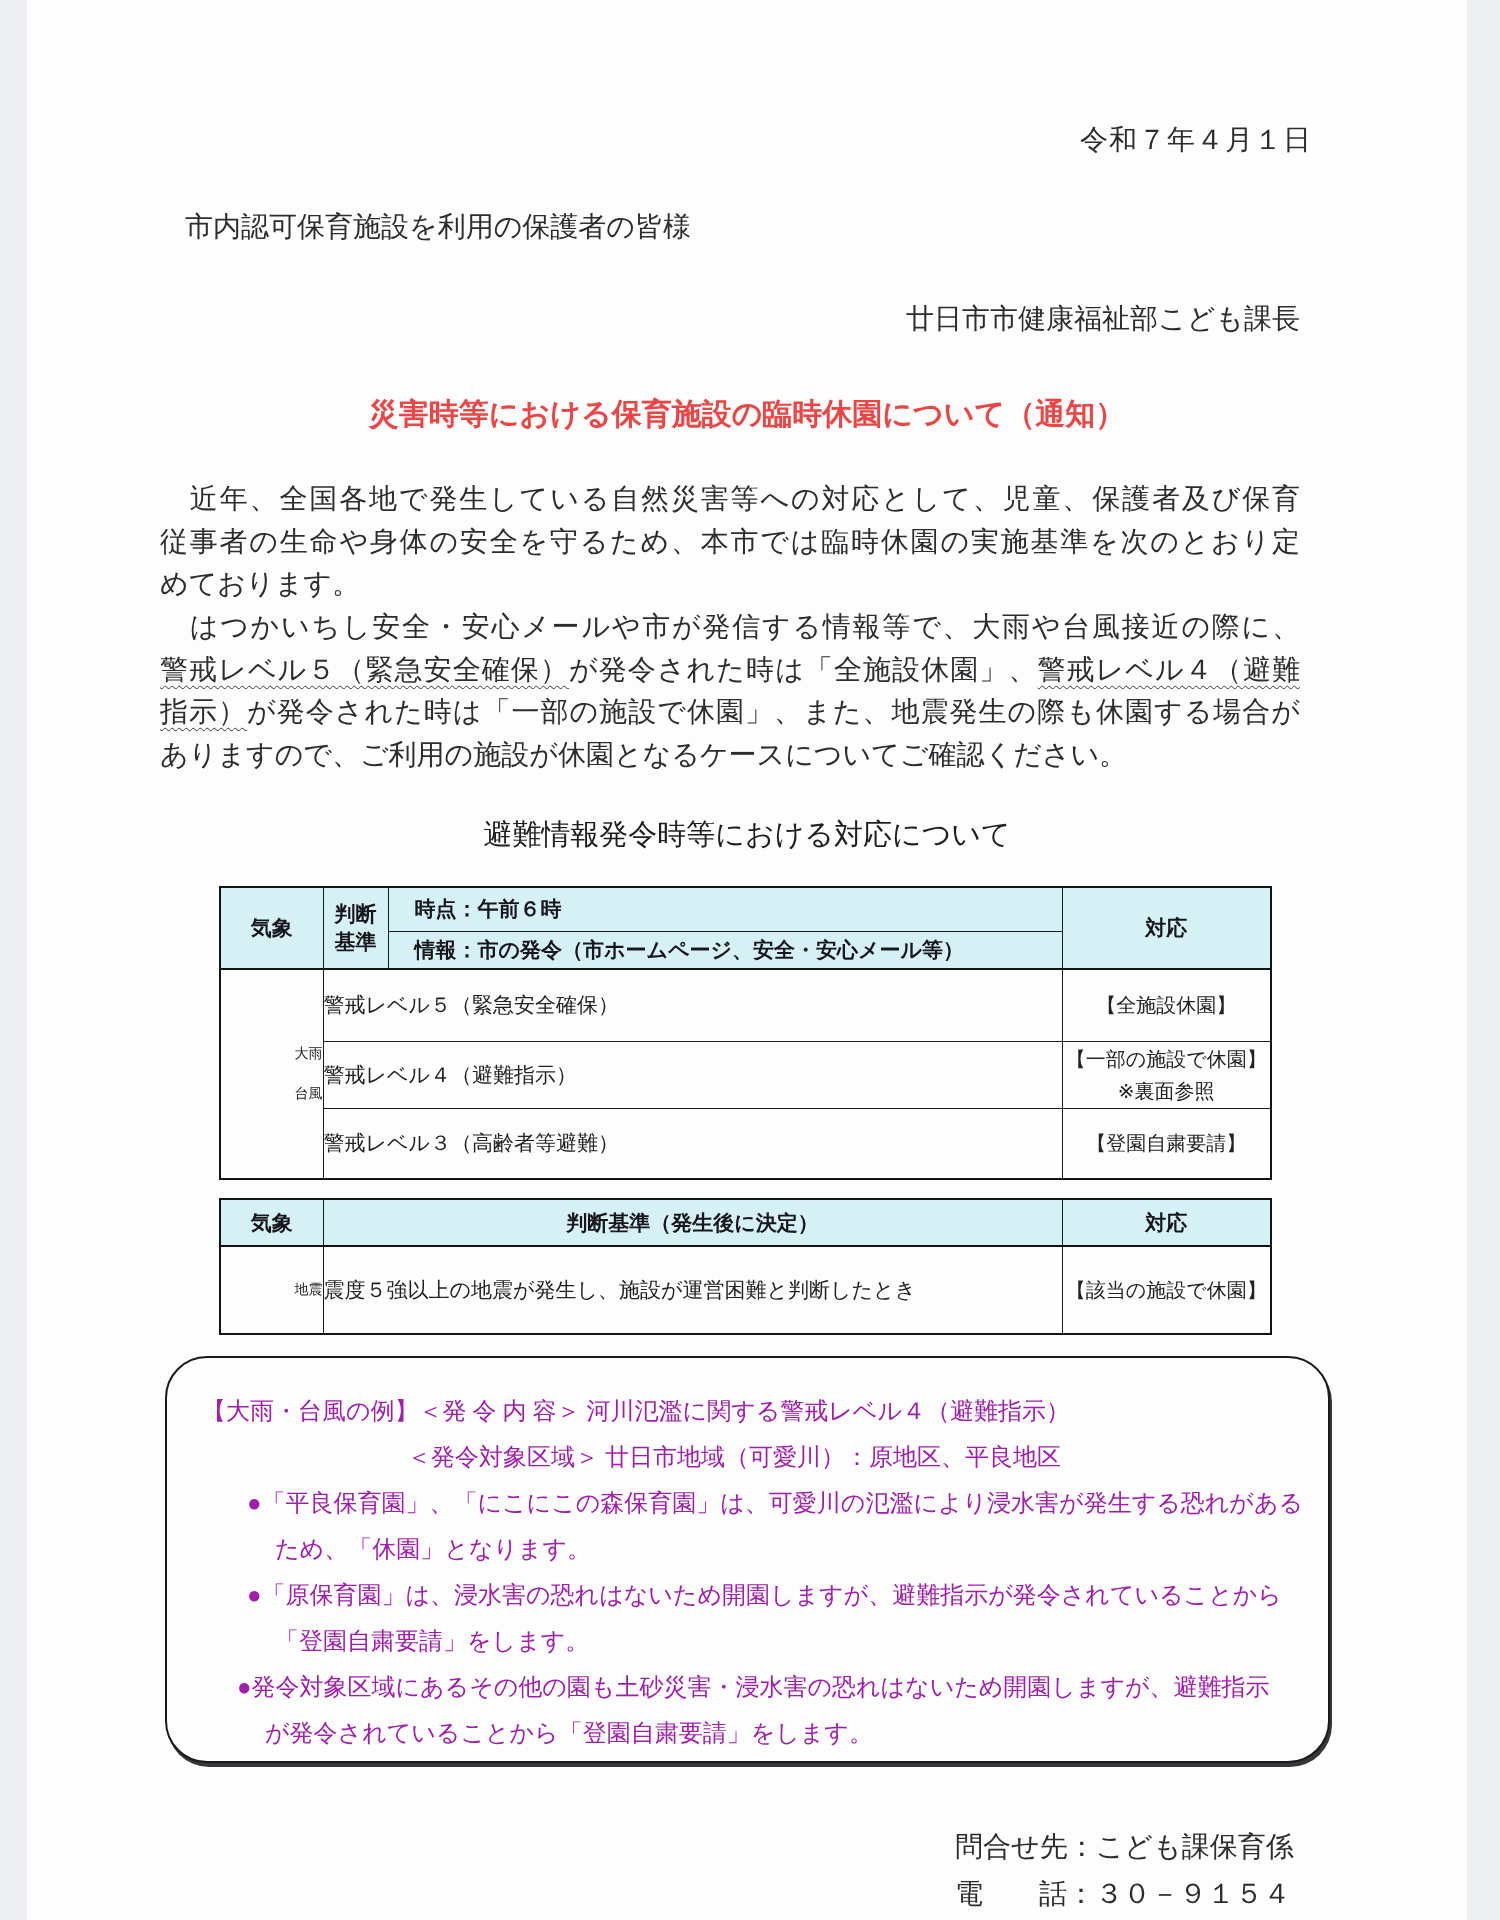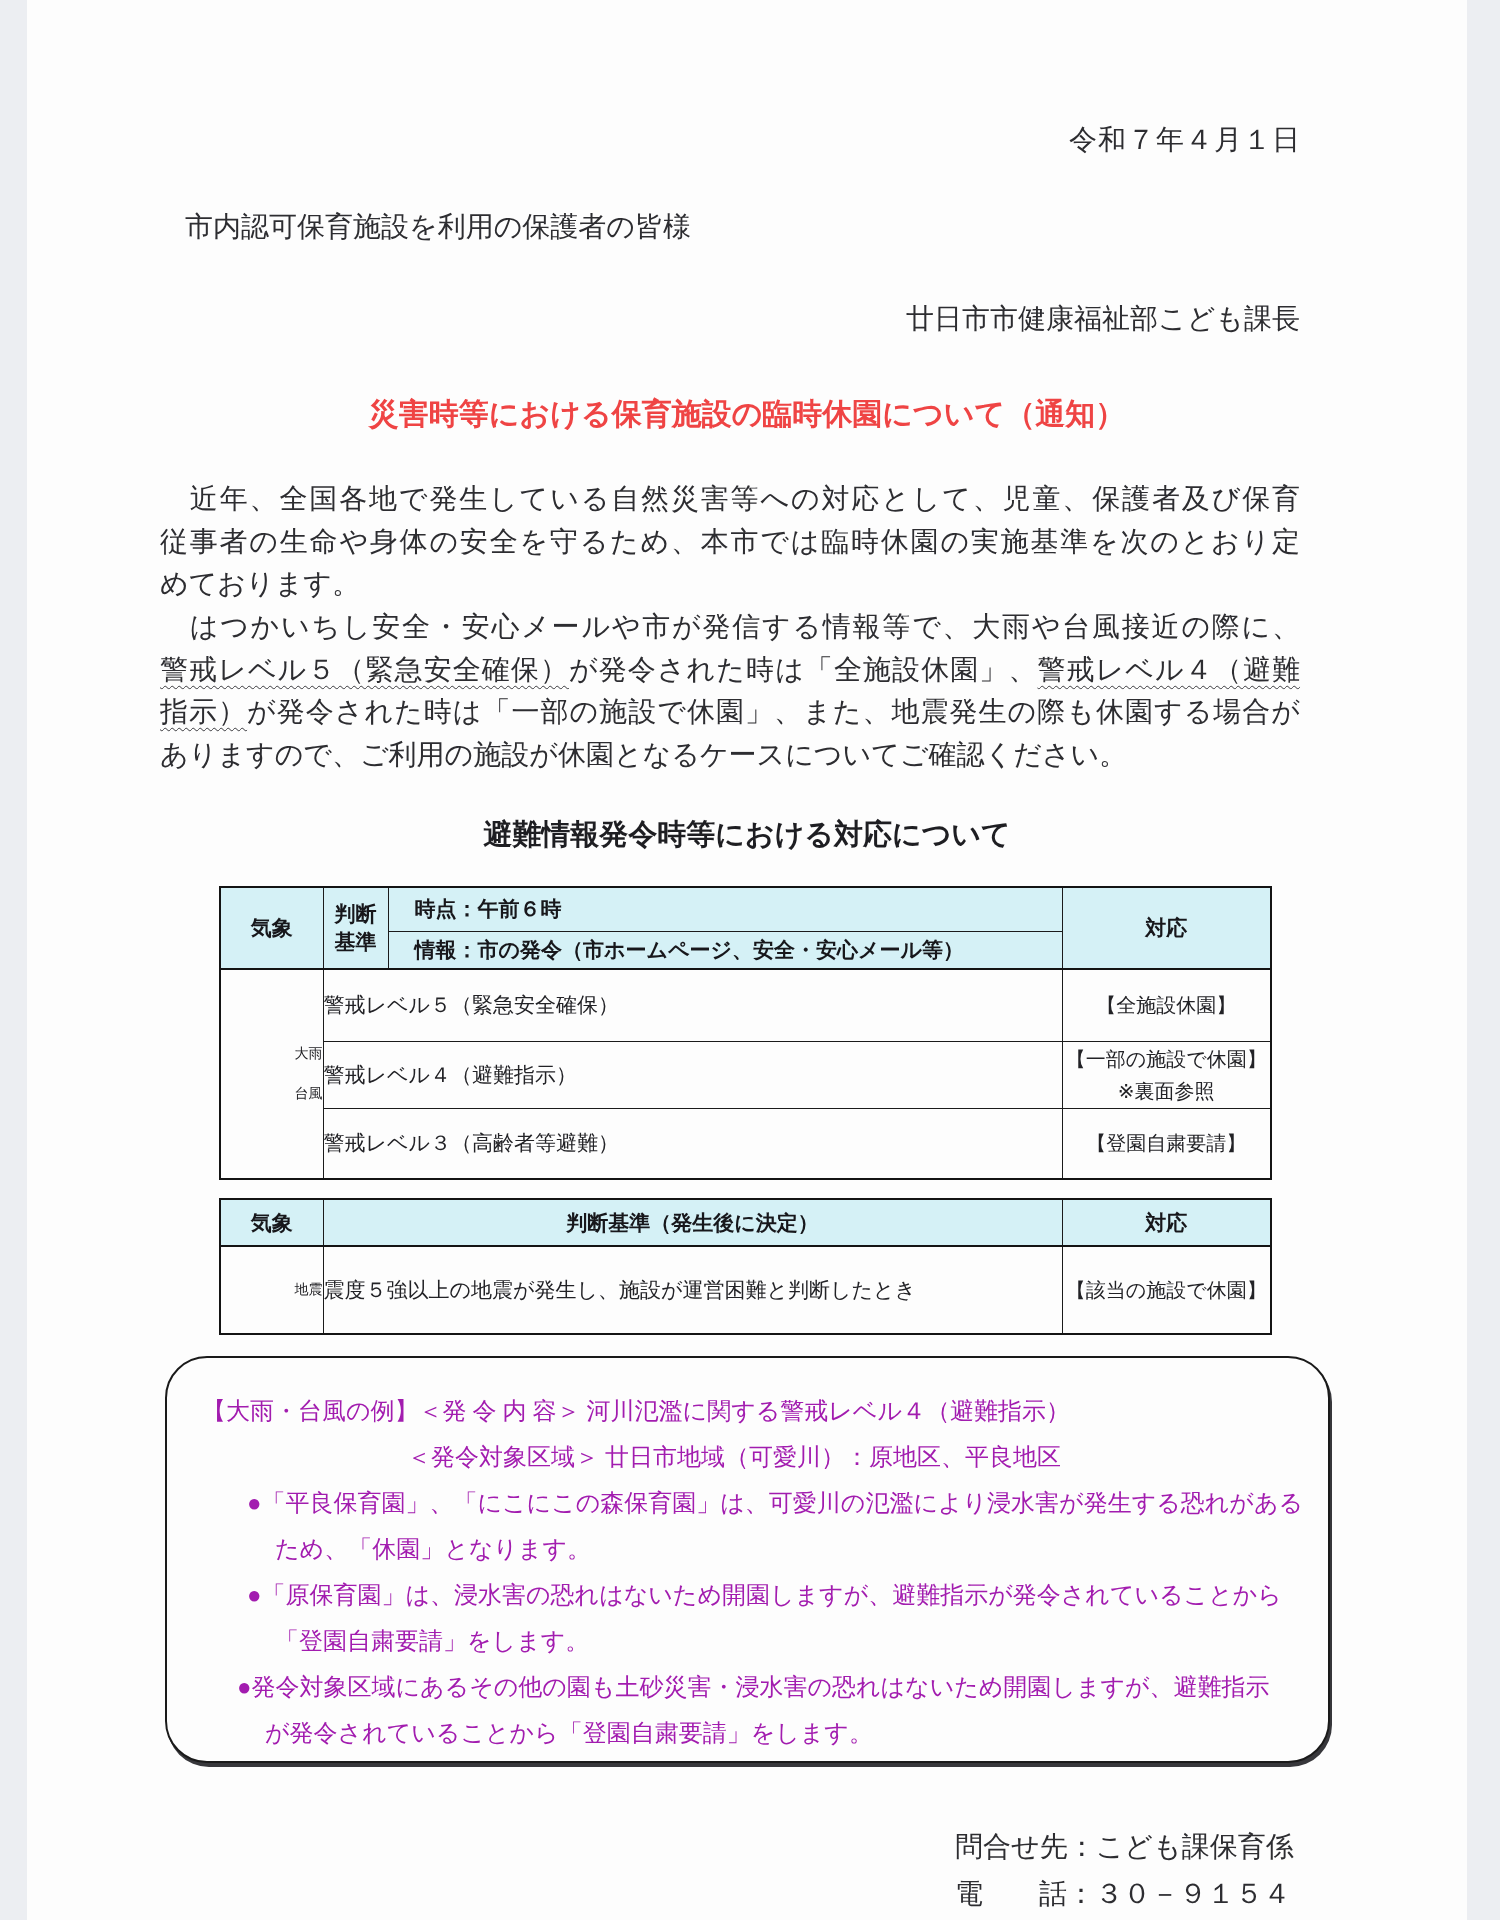--- a/index.html
+++ b/index.html
@@ -13,33 +13,33 @@
   .edge{position:absolute;top:0;bottom:0;background:var(--edge,#eceef2);}
   .edge-left{left:0;width:27px;border-right:1px solid #d9dbe0;}
   .edge-right{right:0;width:33px;border-left:1px solid #d9dbe0;}
   .page{
     position:absolute;left:27px;top:0;width:1440px;height:1920px;
     background:var(--page,#fdfdfd);
   }
   .abs{position:absolute;}
 
   
-  .date-line{top:121px;left:1px;width:1273px;text-align:right;font-size:28px;letter-spacing:1px;}
+  .date-line{top:121px;left:12px;width:1273px;text-align:right;font-size:28px;letter-spacing:1px;}
   .recipient-line{top:208px;left:158px;font-size:28px;}
   .sender-line{top:300px;left:0;width:1273px;text-align:right;font-size:28px;}
 
   .doc-title{
     top:394px;left:0;width:1440px;text-align:center;
     font-family:"Liberation Sans","DejaVu Sans",sans-serif;
     font-weight:bold;font-size:30px;color:#ef4444;
   }
   .section-heading{
     top:815px;left:0;width:1440px;text-align:center;
     font-family:"Liberation Sans","DejaVu Sans",sans-serif;
-    font-weight:bold;font-size:29px;color:#1e1e22;
+    font-weight:normal;font-size:29px;color:#1e1e22;
   }
 
   
   .para{left:133px;width:1140px;font-size:28px;line-height:42.5px;}
   .para1{top:478px;}
   .para2{top:606px;}
   .para .rl{text-align:justify;text-align-last:justify;white-space:nowrap;}
   .para .rl:last-child{text-align-last:auto;}
   .wavy{
     text-decoration:underline;

